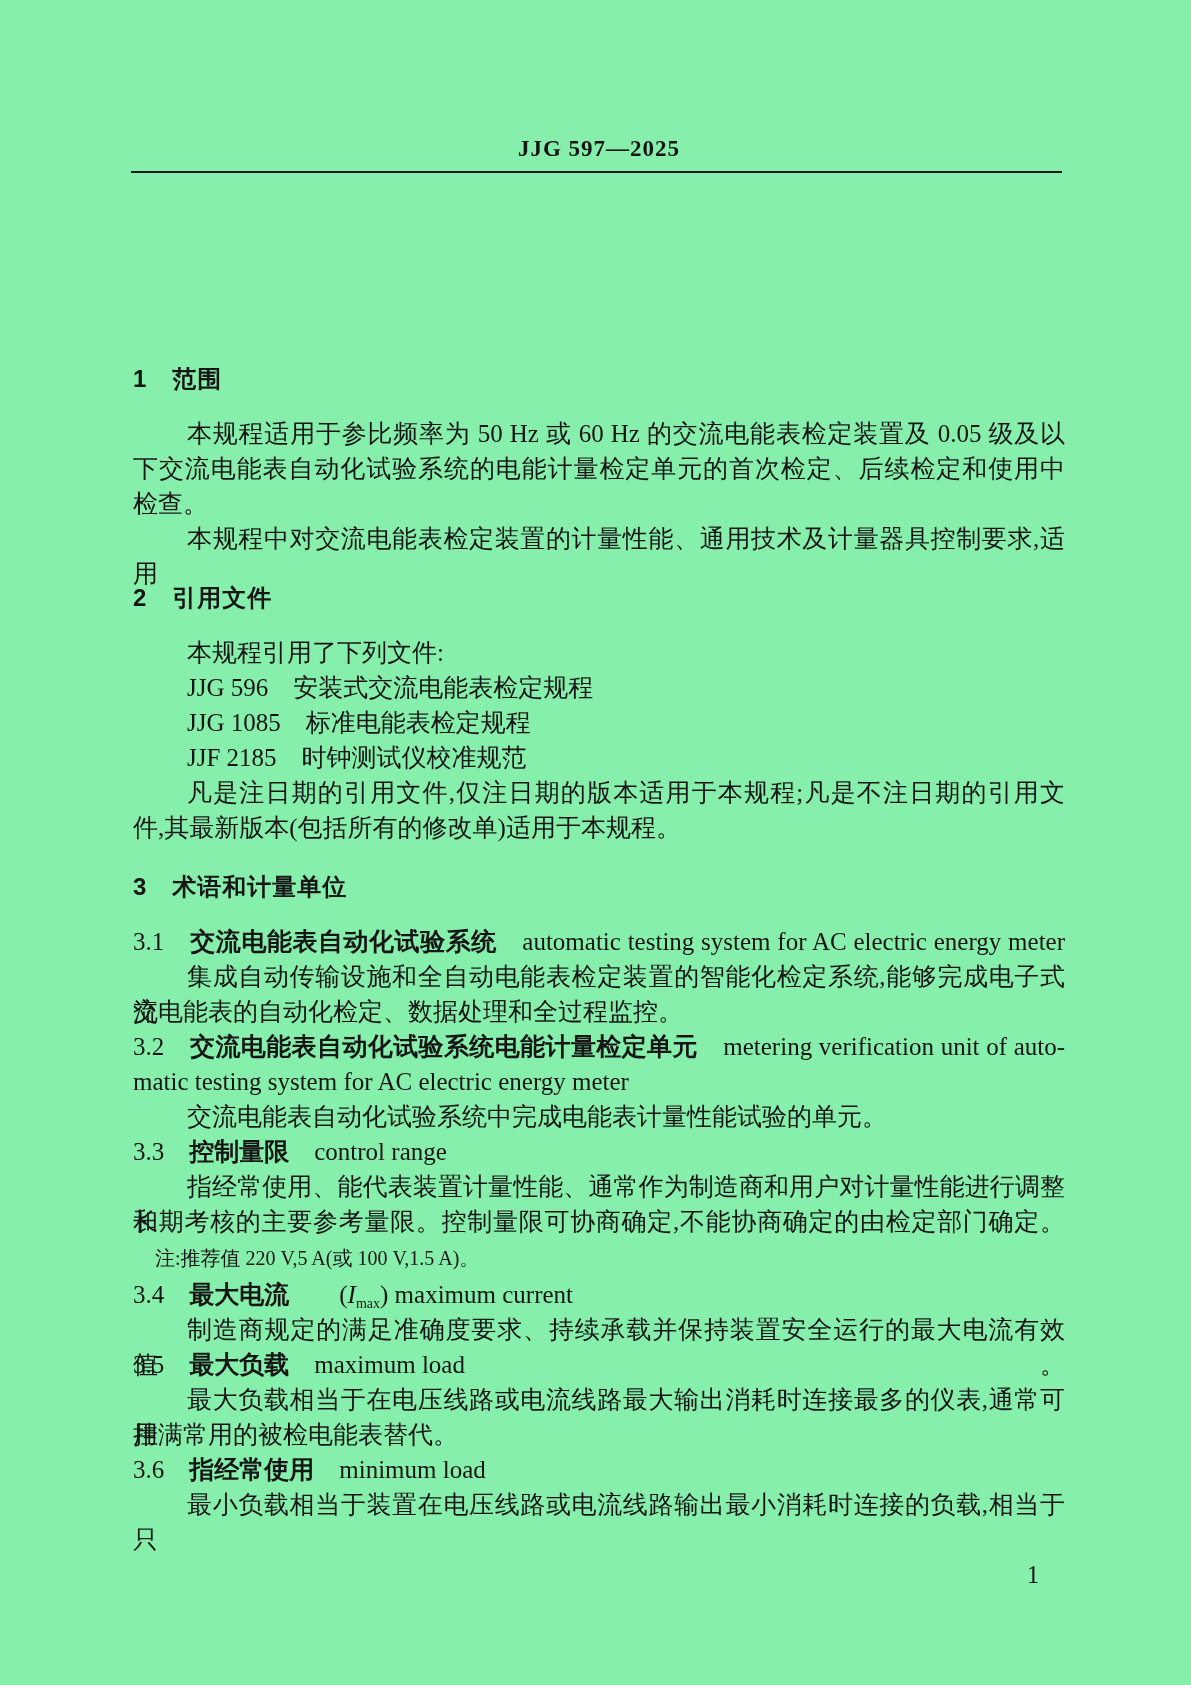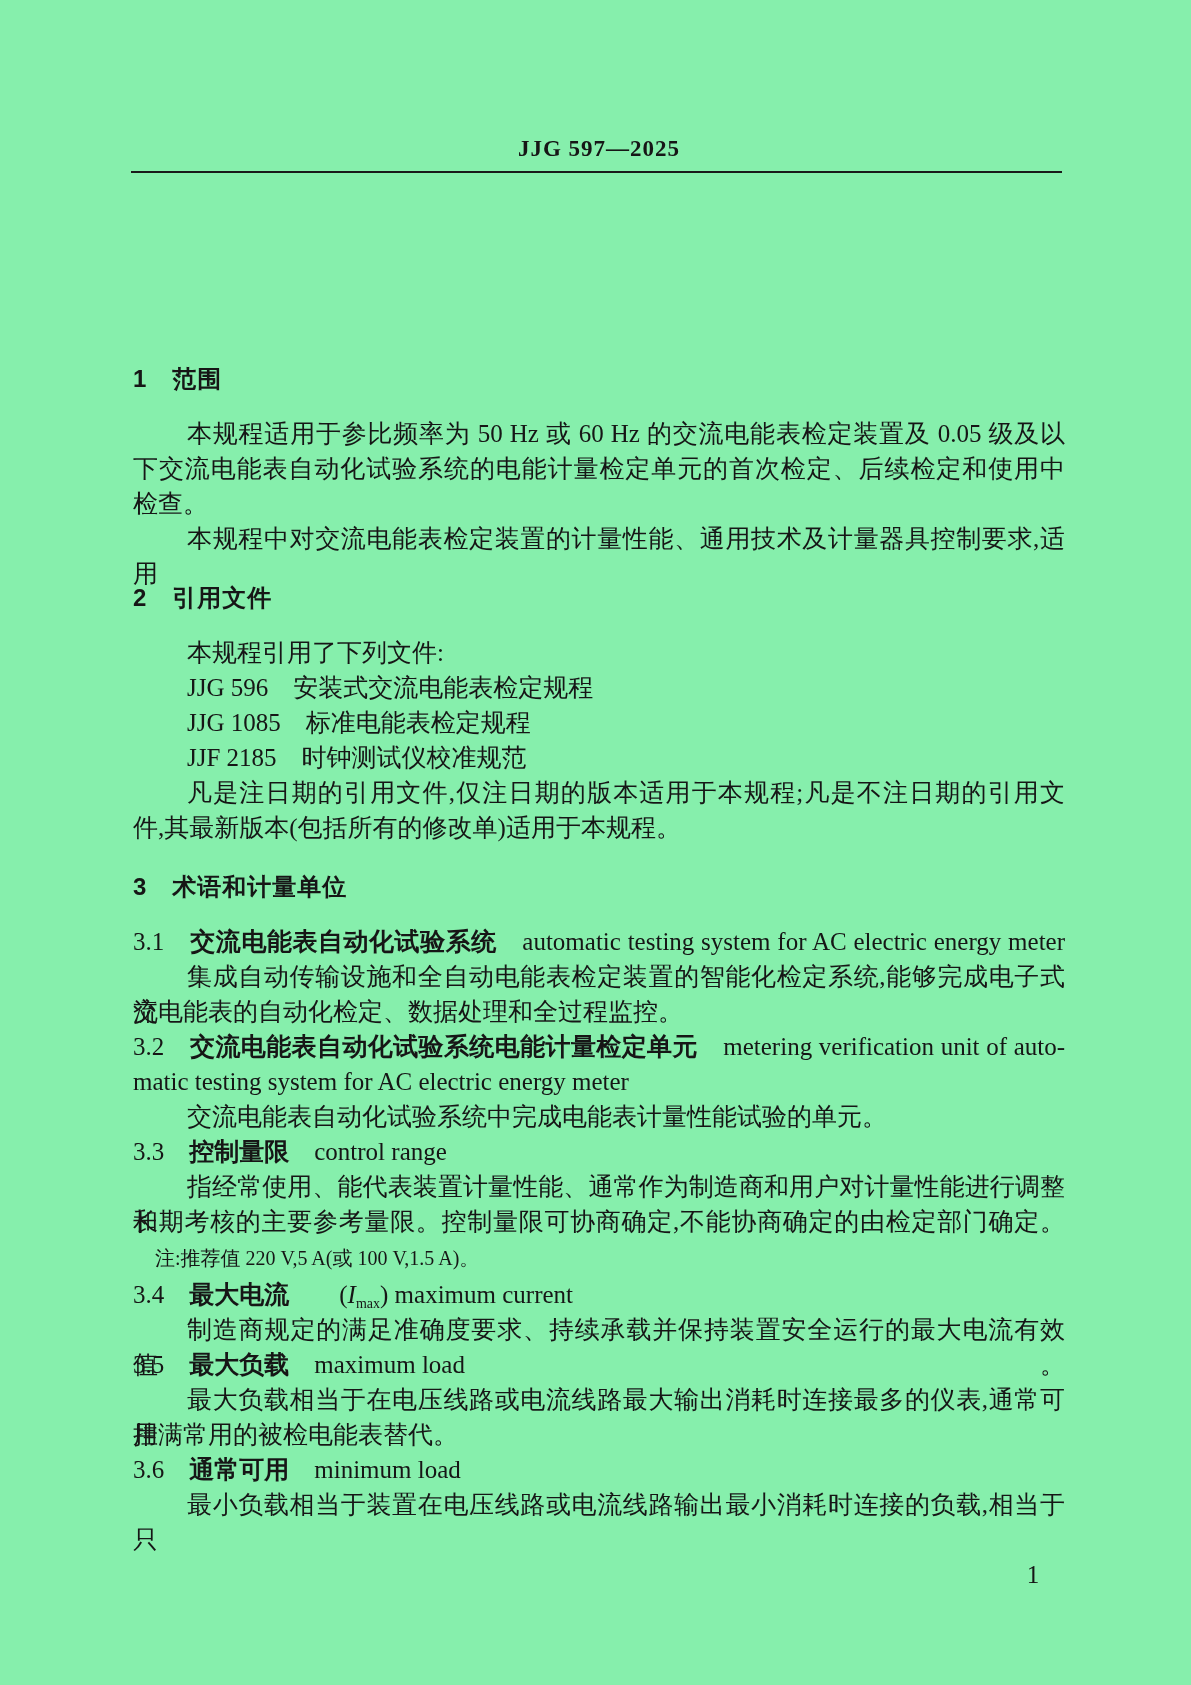--- a/index.html
+++ b/index.html
@@ -95,17 +95,17 @@
       <div class="ln body indent">交流电能表自动化试验系统中完成电能表计量性能试验的单元。</div>
       <div class="ln term"><span class="p-num">3.3　</span><span class="p-cn">控制量限</span><span class="p-en">　control range</span></div>
       <div class="ln body indent fill">指经常使用、能代表装置计量性能、通常作为制造商和用户对计量性能进行调整和</div>
       <div class="ln body fill">长期考核的主要参考量限。控制量限可协商确定,不能协商确定的由检定部门确定。</div>
       <div class="ln note">注:推荐值 220 V,5 A(或 100 V,1.5 A)。</div>
       <div class="ln term"><span class="p-num">3.4　</span><span class="p-cn">最大电流</span><span class="p-en">　　(</span><span class="p-ital">I</span><span class="p-sub">max</span><span class="p-en">) maximum current</span></div>
       <div class="ln body indent fill">制造商规定的满足准确度要求、持续承载并保持装置安全运行的最大电流有效值。</div>
       <div class="ln term"><span class="p-num">3.5　</span><span class="p-cn">最大负载</span><span class="p-en">　maximum load</span></div>
       <div class="ln body indent fill">最大负载相当于在电压线路或电流线路最大输出消耗时连接最多的仪表,通常可用</div>
       <div class="ln body">挂满常用的被检电能表替代。</div>
-      <div class="ln term"><span class="p-num">3.6　</span><span class="p-cn">通常可用</span><span class="p-en">　minimum load</span></div>
+      <div class="ln term"><span class="p-num">3.6　</span><span class="p-cn">指经常使用</span><span class="p-en">　minimum load</span></div>
       <div class="ln body indent fill">最小负载相当于装置在电压线路或电流线路输出最小消耗时连接的负载,相当于只</div>
     </div>
   <div class="page-number">1</div>
 </div>
 
 </body></html>

